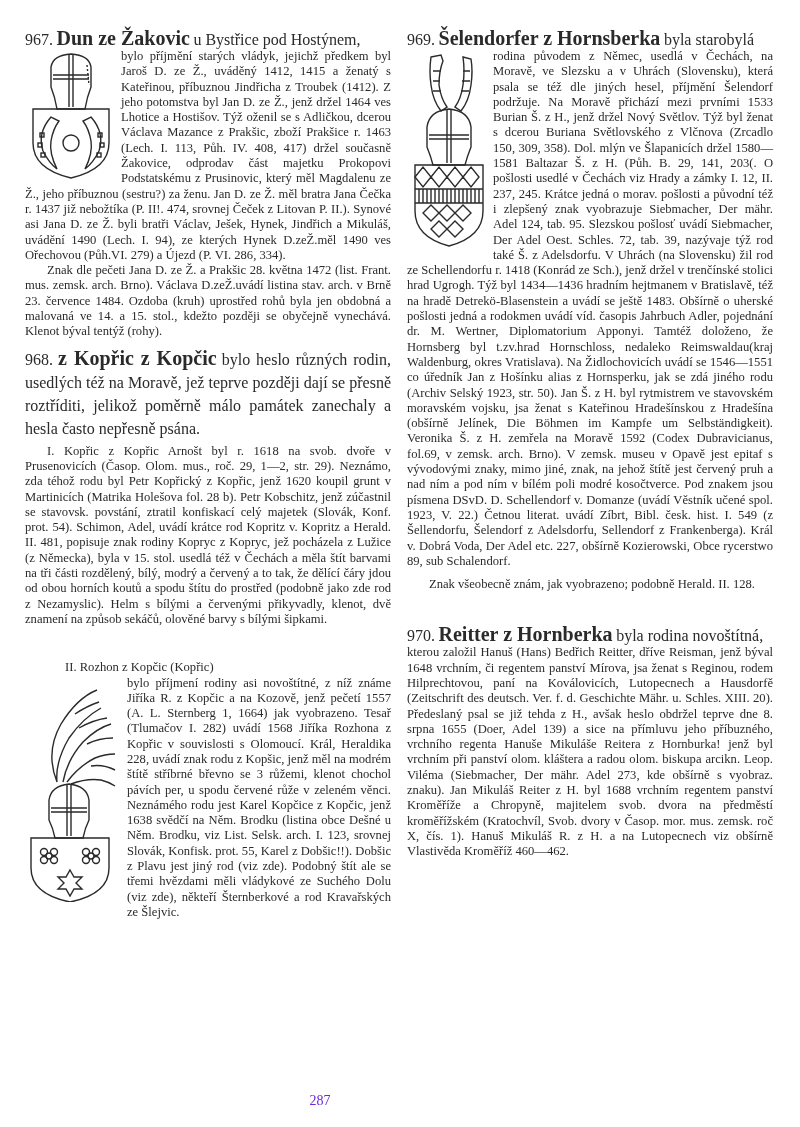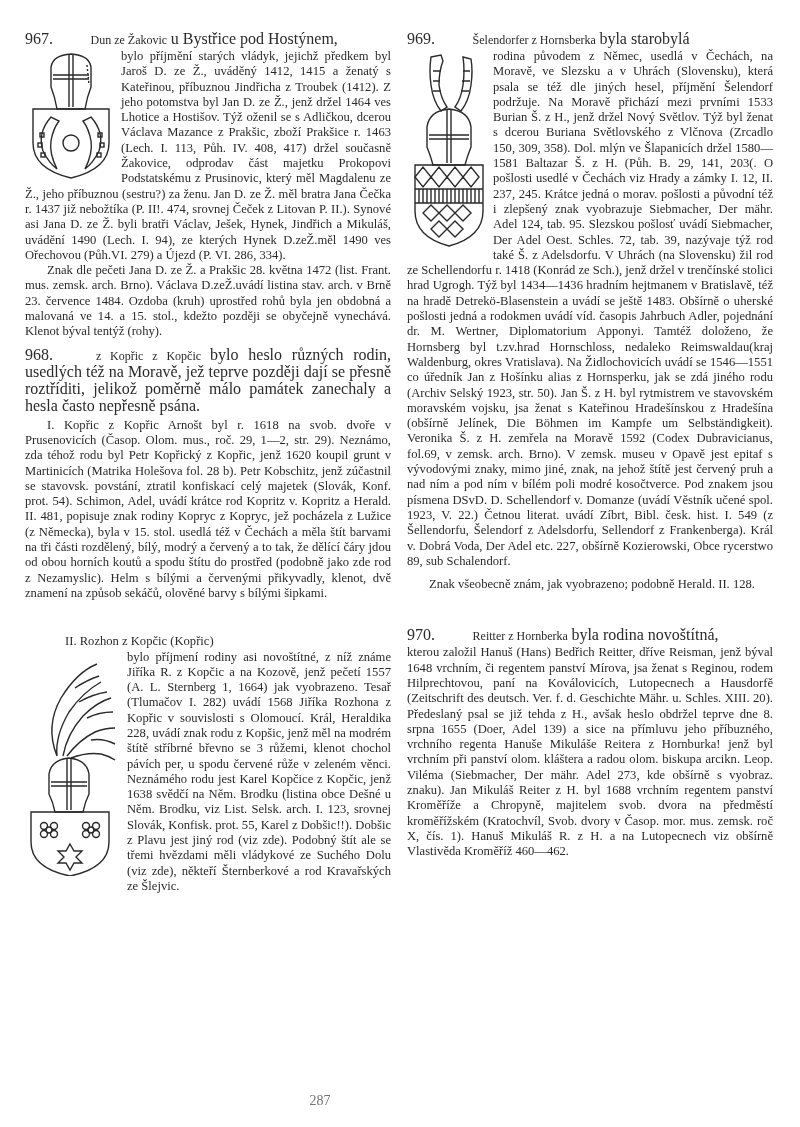--- a/index.html
+++ b/index.html
@@ -7,28 +7,28 @@
     width: 800px; height: 1127px; position: relative; overflow: hidden;
     font-family: "Liberation Serif", "DejaVu Serif", serif;
     color: #2a2a2a;
   }
   .col { position: absolute; top: 30px; width: 366px; font-size: 12.6px; line-height: 15.3px; }
   .col-left { left: 25px; }
   .col-right { left: 407px; }
   p { margin: 0; text-align: justify; hyphens: manual; }
   .head { font-size: 14.2px; line-height: 17px; margin-bottom: 0; }
   .num { font-weight: normal; font-size: 16px; }
-  .name { font-weight: normal; font-size: 12px; font-family: "Liberation Serif", serif; margin-left: 34px; }
+  .name { font-weight: bold; font-size: 20px; font-family: "Liberation Serif", serif; }
   .lead { font-size: 16px; }
   .indent { text-indent: 22px; }
   .b { font-weight: normal; }
   .fig { float: left; margin: 2px 8px 0 0; }
   .gap-s { height: 7px; }
   .gap-l { height: 34px; }
-  .page-number { position: absolute; top: 1093px; left: 0; width: 640px; text-align: center; font-size: 14px; color: #737373; }
+  .page-number { position: absolute; top: 1093px; left: 0; width: 640px; text-align: center; font-size: 14px; color: #6d28d9; }
   svg .ink { stroke: #2a2a2a; fill: none; stroke-width: 1.4; }
 </style>
 </head>
 <body>
 
 <div class="col col-left">
 
   <div>
     <p class="head">
       <span class="num">967.</span>
@@ -56,21 +56,21 @@
     <p>bylo příjmění starých vládyk, jejichž předkem byl Jaroš D. ze Ž., uváděný 1412, 1415 a ženatý s Kateřinou, příbuznou Jindřicha z Troubek (1412). Z jeho potomstva byl Jan D. ze Ž., jenž držel 1464 ves Lhotice a Hostišov. Týž oženil se s Adličkou, dcerou Václava Mazance z Prakšic, zboží Prakšice r. 1463 (Lech. I. 113, Půh. IV. 408, 417) držel současně Žakovice, odprodav část majetku Prokopovi Podstatskému z Prusinovic, který měl Magdalenu ze Ž., jeho příbuznou (sestru?) za ženu. Jan D. ze Ž. měl bratra Jana Čečka r. 1437 již nebožtíka (P. II!. 474, srovnej Čeček z Litovan P. II.). Synové asi Jana D. ze Ž. byli bratři Václav, Ješek, Hynek, Jindřich a Mikuláš, uvádění 1490 (Lech. I. 94), ze kterých Hynek D.zeŽ.měl 1490 ves Ořechovou (Půh.VI. 279) a Újezd (P. VI. 286, 334).</p>
     <p class="indent">
       <span class="b">Znak</span>
       <span>dle pečeti Jana D. ze Ž. a Prakšic 28. května 1472 (list. Frant. mus. zemsk. arch. Brno). Václava D.zeŽ.uvádí listina stav. arch. v Brně 23. července 1484. Ozdoba (kruh) uprostřed rohů byla jen obdobná a malovaná ve 14. a 15. stol., kdežto později se obyčejně vynechává. Klenot býval tentýž (rohy).</span>
     </p>
   </div>
 
   <div class="gap-s"></div>
 
   <div>
-    <p style="line-height:15px;">
+    <p style="line-height:22px;">
       <span class="num">968.</span>
       <span class="name">z Kopřic z Kopčic</span>
       <span class="lead">bylo heslo různých rodin, usedlých též na Moravě, jež teprve později dají se přesně roztříditi, jelikož poměrně málo památek zanechaly a hesla často nepřesně psána.</span>
     </p>
     <p class="indent" style="margin-top:3px;">
       <span>I.</span>
       <span class="b">Kopřic z Kopřic</span>
       <span>Arnošt byl r. 1618 na svob. dvoře v Prusenovicích (Časop. Olom. mus., roč. 29, 1—2, str. 29). Neznámo, zda téhož rodu byl Petr Kopřický z Kopřic, jenž 1620 koupil grunt v Martinicích (Matrika Holešova fol. 28 b). Petr Kobschitz, jenž zúčastnil se stavovsk. povstání, ztratil konfiskací celý majetek (Slovák, Konf. prot. 54). Schimon, Adel, uvádí krátce rod Kopritz v. Kopritz a Herald. II. 481, popisuje znak rodiny Kopryc z Kopryc, jež pocházela z Lužice (z Německa), byla v 15. stol. usedlá též v Čechách a měla štít barvami na tři části rozdělený, bílý, modrý a červený a to tak, že dělící čáry jdou od obou horních koutů a spodu štítu do prostřed (podobně jako zde rod z Nezamyslic). Helm s bílými a červenými přikyvadly, klenot, dvě znamení na způsob sekáčů, olověné barvy s bílými šipkami.</span>
     </p>
     <p class="indent" style="text-indent:40px;margin-top:33px;">

